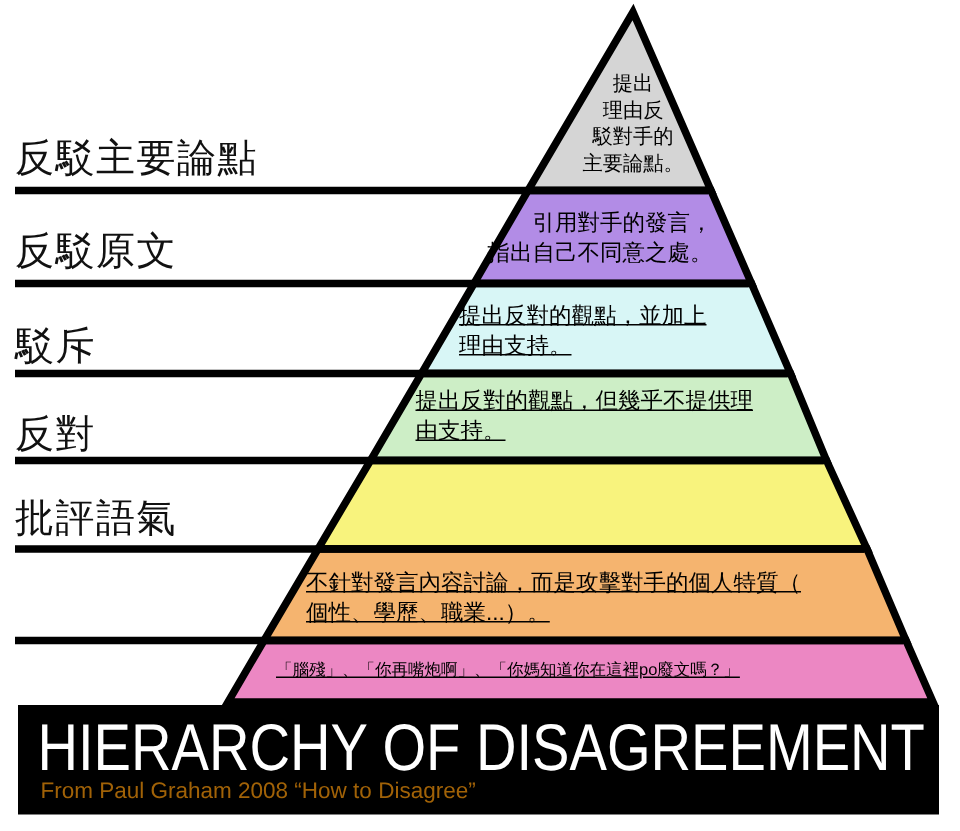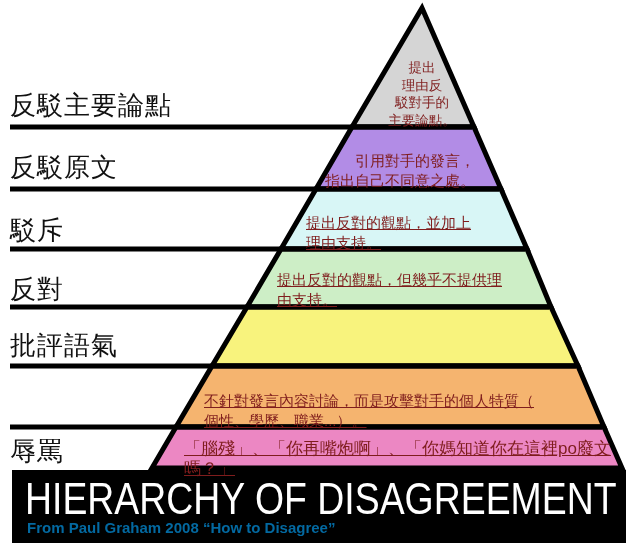--- a/index.html
+++ b/index.html
@@ -26,64 +26,63 @@
     position: absolute;
     left: 10px;
     color: #111111;
     font-size: 26px;
     line-height: 27px;
     letter-spacing: 1px;
     white-space: nowrap;
   }
   .band-desc {
     position: absolute;
-    color: #7f1d1d;
+    color: #000000;
     font-size: 15px;
     line-height: 20px;
     white-space: pre-line;
-    margin-top: 12px;
   }
   .band-desc.centered {
     transform: translate(-50%, -50%);
     text-align: right;
   }
   .band-desc.leftal {
     transform: translateY(-50%);
     text-align: left;
     text-decoration: underline;
   }
   .band-desc.apex {
     transform: translateX(-50%);
     text-align: center;
     font-size: 13.5px;
     line-height: 17.5px;
   }
   .band-desc.smaller {
-    font-size: 17px;
+    font-size: 11px;
   }
   #footer-title {
     position: absolute;
     left: 25px;
     top: 477px;
     color: #ffffff;
     font-size: 44px;
     line-height: 44px;
     white-space: nowrap;
     transform: scaleX(0.85);
     transform-origin: left center;
     font-weight: 400;
   }
   #footer-subtitle {
     position: absolute;
     left: 27px;
     top: 519px;
-    color: #0369a1;
+    color: #a16207;
     font-size: 15px;
     line-height: 18px;
-    font-weight: bold;
+    font-weight: normal;
     white-space: nowrap;
   }
 </style>
 </head>
 <body>
 
 <div id="stage">
 
   <svg id="pyramid-svg" viewBox="0 0 640 554">
 
@@ -103,21 +102,20 @@
     <line x1="10" y1="427" x2="602" y2="427" stroke="#000" stroke-width="5"></line>
 
     <rect x="12" y="470" width="614" height="73" fill="#000000"></rect>
   </svg>
 
   <div class="side-label" style="top:92px">反駁主要論點</div>
   <div class="side-label" style="top:154px">反駁原文</div>
   <div class="side-label" style="top:217px">駁斥</div>
   <div class="side-label" style="top:276px">反對</div>
   <div class="side-label" style="top:332px">批評語氣</div>
-  <div class="side-label" style="top:438px">辱罵</div>
 
   <div class="band-desc apex" style="left:422px; top:47px">提出
 理由反
 駁對手的
 主要論點。</div>
   <div class="band-desc centered" style="left:400px; top:159px">引用對手的發言，
 指出自己不同意之處。</div>
   <div class="band-desc leftal" style="left:306px; top:221px">提出反對的觀點，並加上
 理由支持。</div>
   <div class="band-desc leftal" style="left:277px; top:278px">提出反對的觀點，但幾乎不提供理

